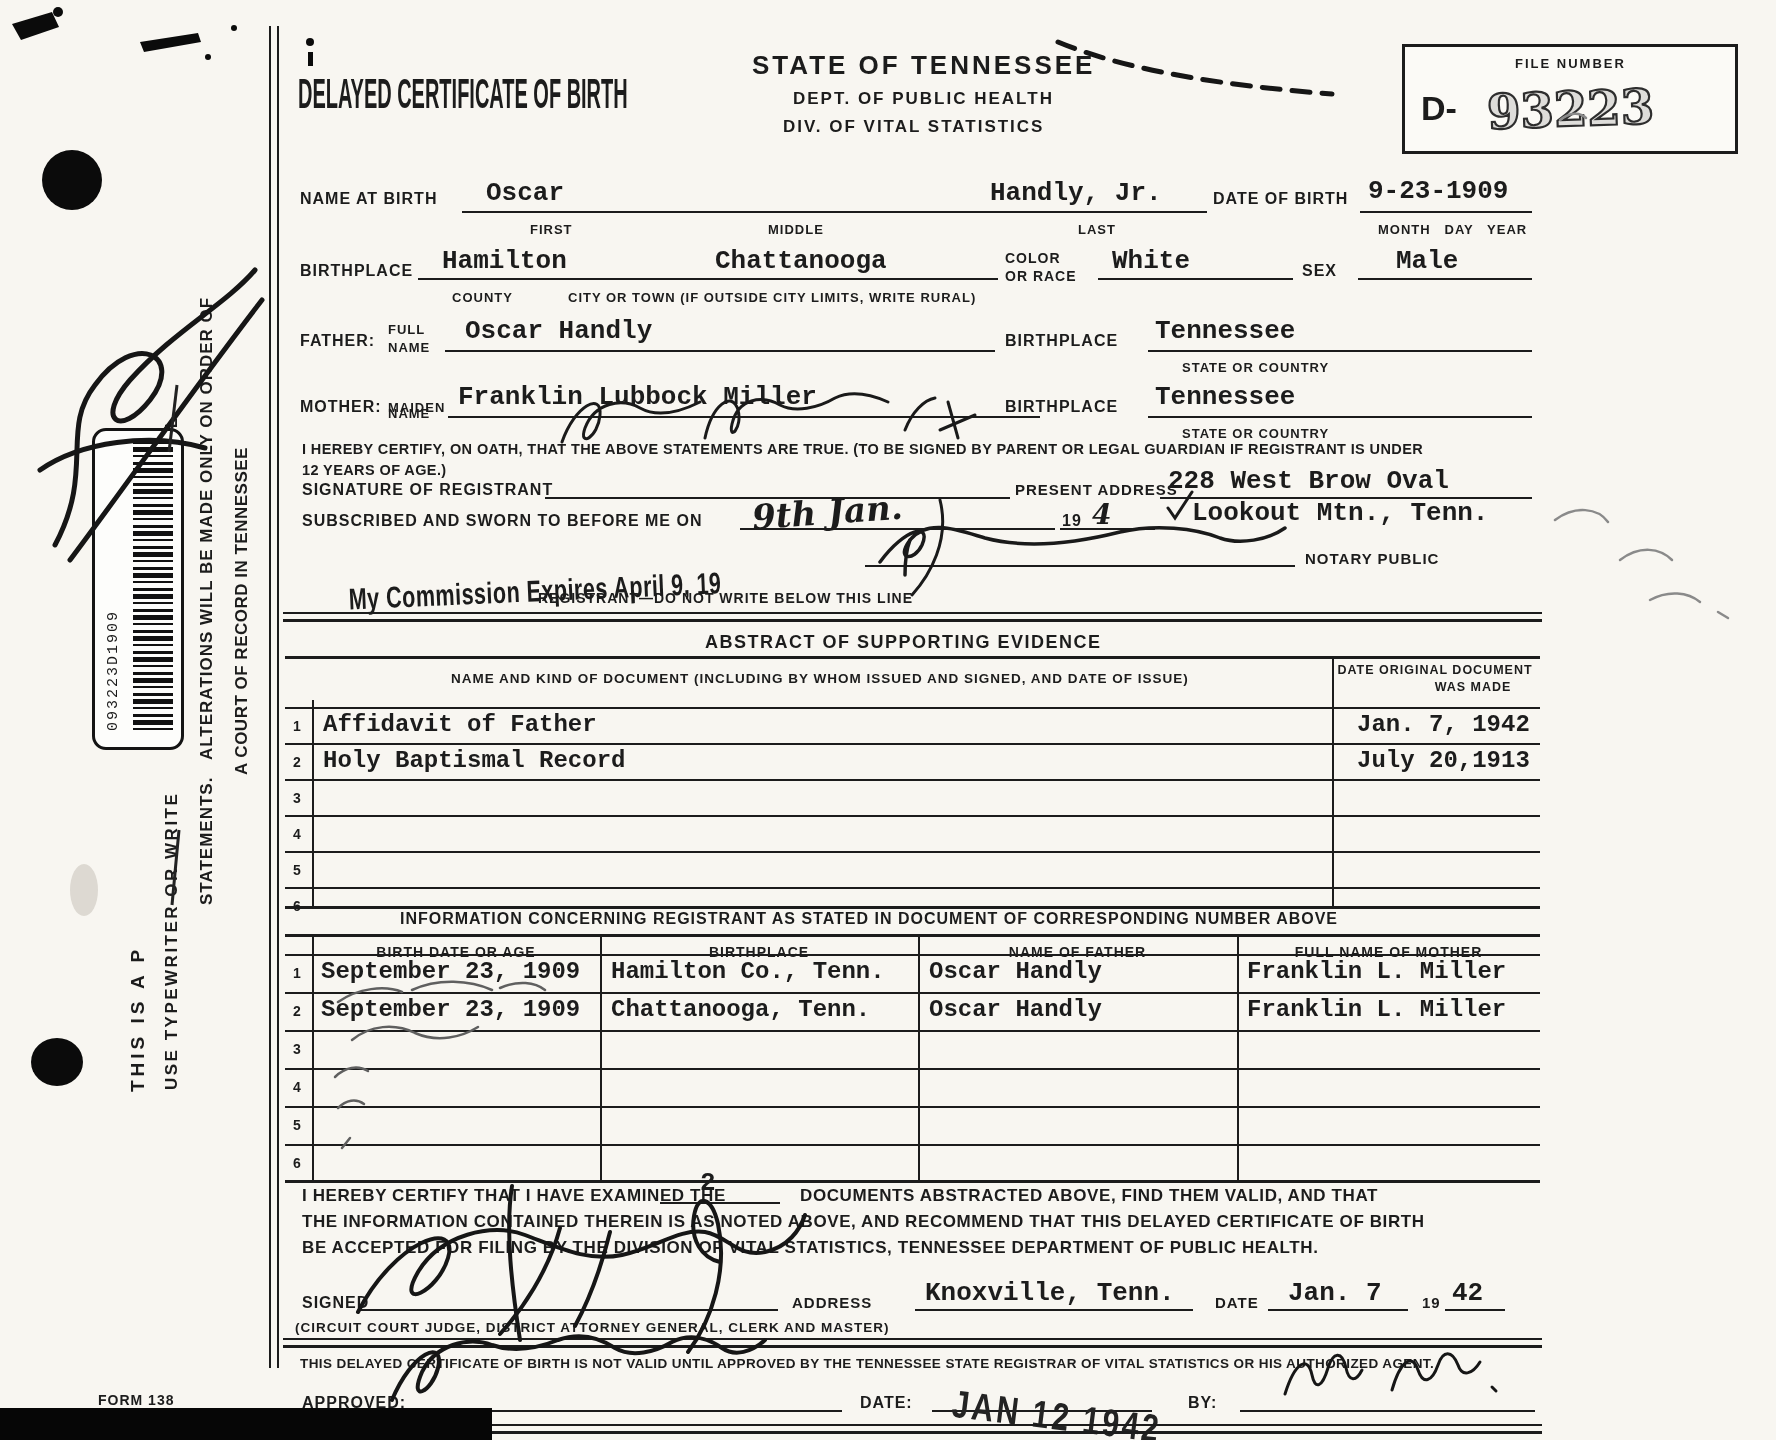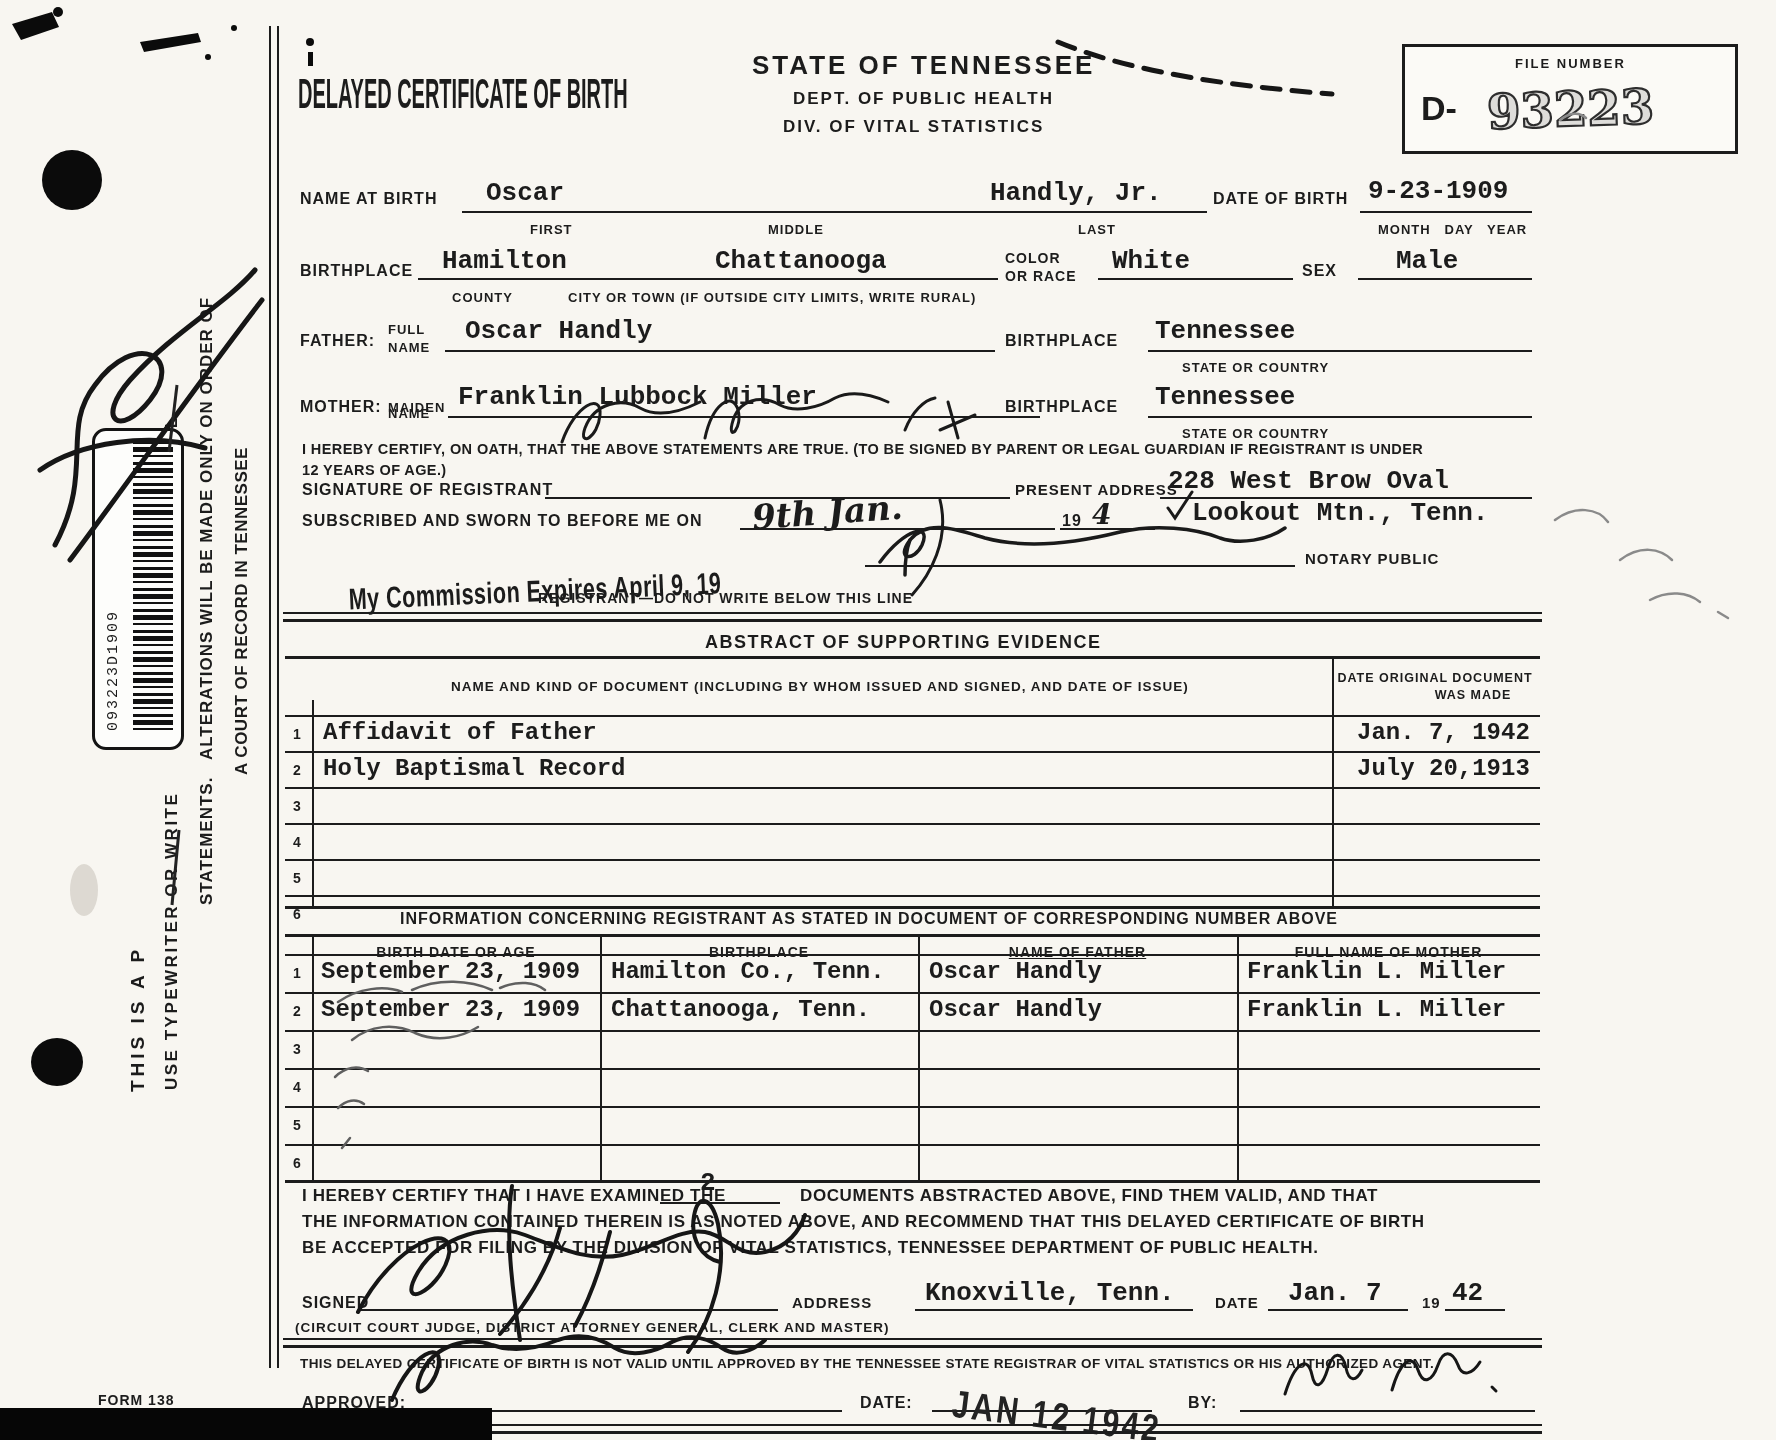--- a/index.html
+++ b/index.html
@@ -128,21 +128,21 @@
   <div class="stamp" style="left:348px;top:582px;font-size:24px;letter-spacing:0.5px;
        transform:rotate(-2.5deg) scale(0.9,1.25);transform-origin:left top;">My Commission Expires April 9, 19</div>
   <div class="lbl-sm" style="left:538px;top:590px;font-size:14px;">REGISTRANT—DO NOT WRITE BELOW THIS LINE</div>
   <div class="rule" style="left:283px;top:612px;width:1259px;"></div>
   <div class="rule" style="left:283px;top:619px;width:1259px;height:3px;"></div>
 
   <div class="lbl" style="left:705px;top:632px;font-size:18px;letter-spacing:1.5px;">ABSTRACT OF SUPPORTING EVIDENCE</div>
   <div class="tbl" style="top:656px;height:247px;">
     <div class="vrule" style="left:27px;top:41px;height:206px;"></div>
     <div class="vrule" style="left:1047px;top:0;height:247px;"></div>
-    <div style="position:relative;height:48px;margin-top:8px;">
+    <div style="position:relative;height:48px;">
       <div class="th" style="left:40px;top:12px;width:990px;font-size:13.5px;">NAME AND KIND OF DOCUMENT  (INCLUDING BY WHOM ISSUED AND SIGNED, AND DATE OF ISSUE)</div>
       <div class="th" style="left:1050px;top:4px;width:200px;font-size:12.5px;">DATE ORIGINAL DOCUMENT</div>
       <div class="th" style="left:1050px;top:21px;width:200px;font-size:12.5px;padding-left:38px;">WAS MADE</div>
     </div>
     <div class="ev-row">
       <span class="rownum">1</span>
       <span class="cell" style="left:38px;">Affidavit of Father</span>
       <span class="cell" style="left:1072px;">Jan. 7, 1942</span>
     </div>
     <div class="ev-row">
@@ -174,21 +174,21 @@
 
   <div class="lbl" style="left:400px;top:910px;font-size:16px;letter-spacing:1px;">INFORMATION CONCERNING REGISTRANT AS STATED IN DOCUMENT OF CORRESPONDING NUMBER ABOVE</div>
   <div class="tbl" style="top:934px;height:243px;">
     <div class="vrule" style="left:27px;top:0;height:243px;"></div>
     <div class="vrule" style="left:315px;top:0;height:243px;"></div>
     <div class="vrule" style="left:633px;top:0;height:243px;"></div>
     <div class="vrule" style="left:952px;top:0;height:243px;"></div>
     <div style="position:relative;height:17px;">
       <div class="th" style="left:27px;top:7px;width:288px;">BIRTH DATE OR AGE</div>
       <div class="th" style="left:315px;top:7px;width:318px;">BIRTHPLACE</div>
-      <div class="th" style="left:633px;top:7px;width:319px;text-decoration:underline;">NAME OF FATHER</div>
+      <div class="th" style="left:633px;top:7px;width:319px;">NAME OF FATHER</div>
       <div class="th" style="left:952px;top:7px;width:303px;">FULL NAME OF MOTHER</div>
     </div>
     <div class="in-row">
       <span class="rownum">1</span>
       <span class="cell" style="left:36px;">September 23, 1909</span>
       <span class="cell" style="left:326px;">Hamilton Co., Tenn.</span>
       <span class="cell" style="left:644px;">Oscar Handly</span>
       <span class="cell" style="left:962px;">Franklin L. Miller</span>
     </div>
     <div class="in-row">

